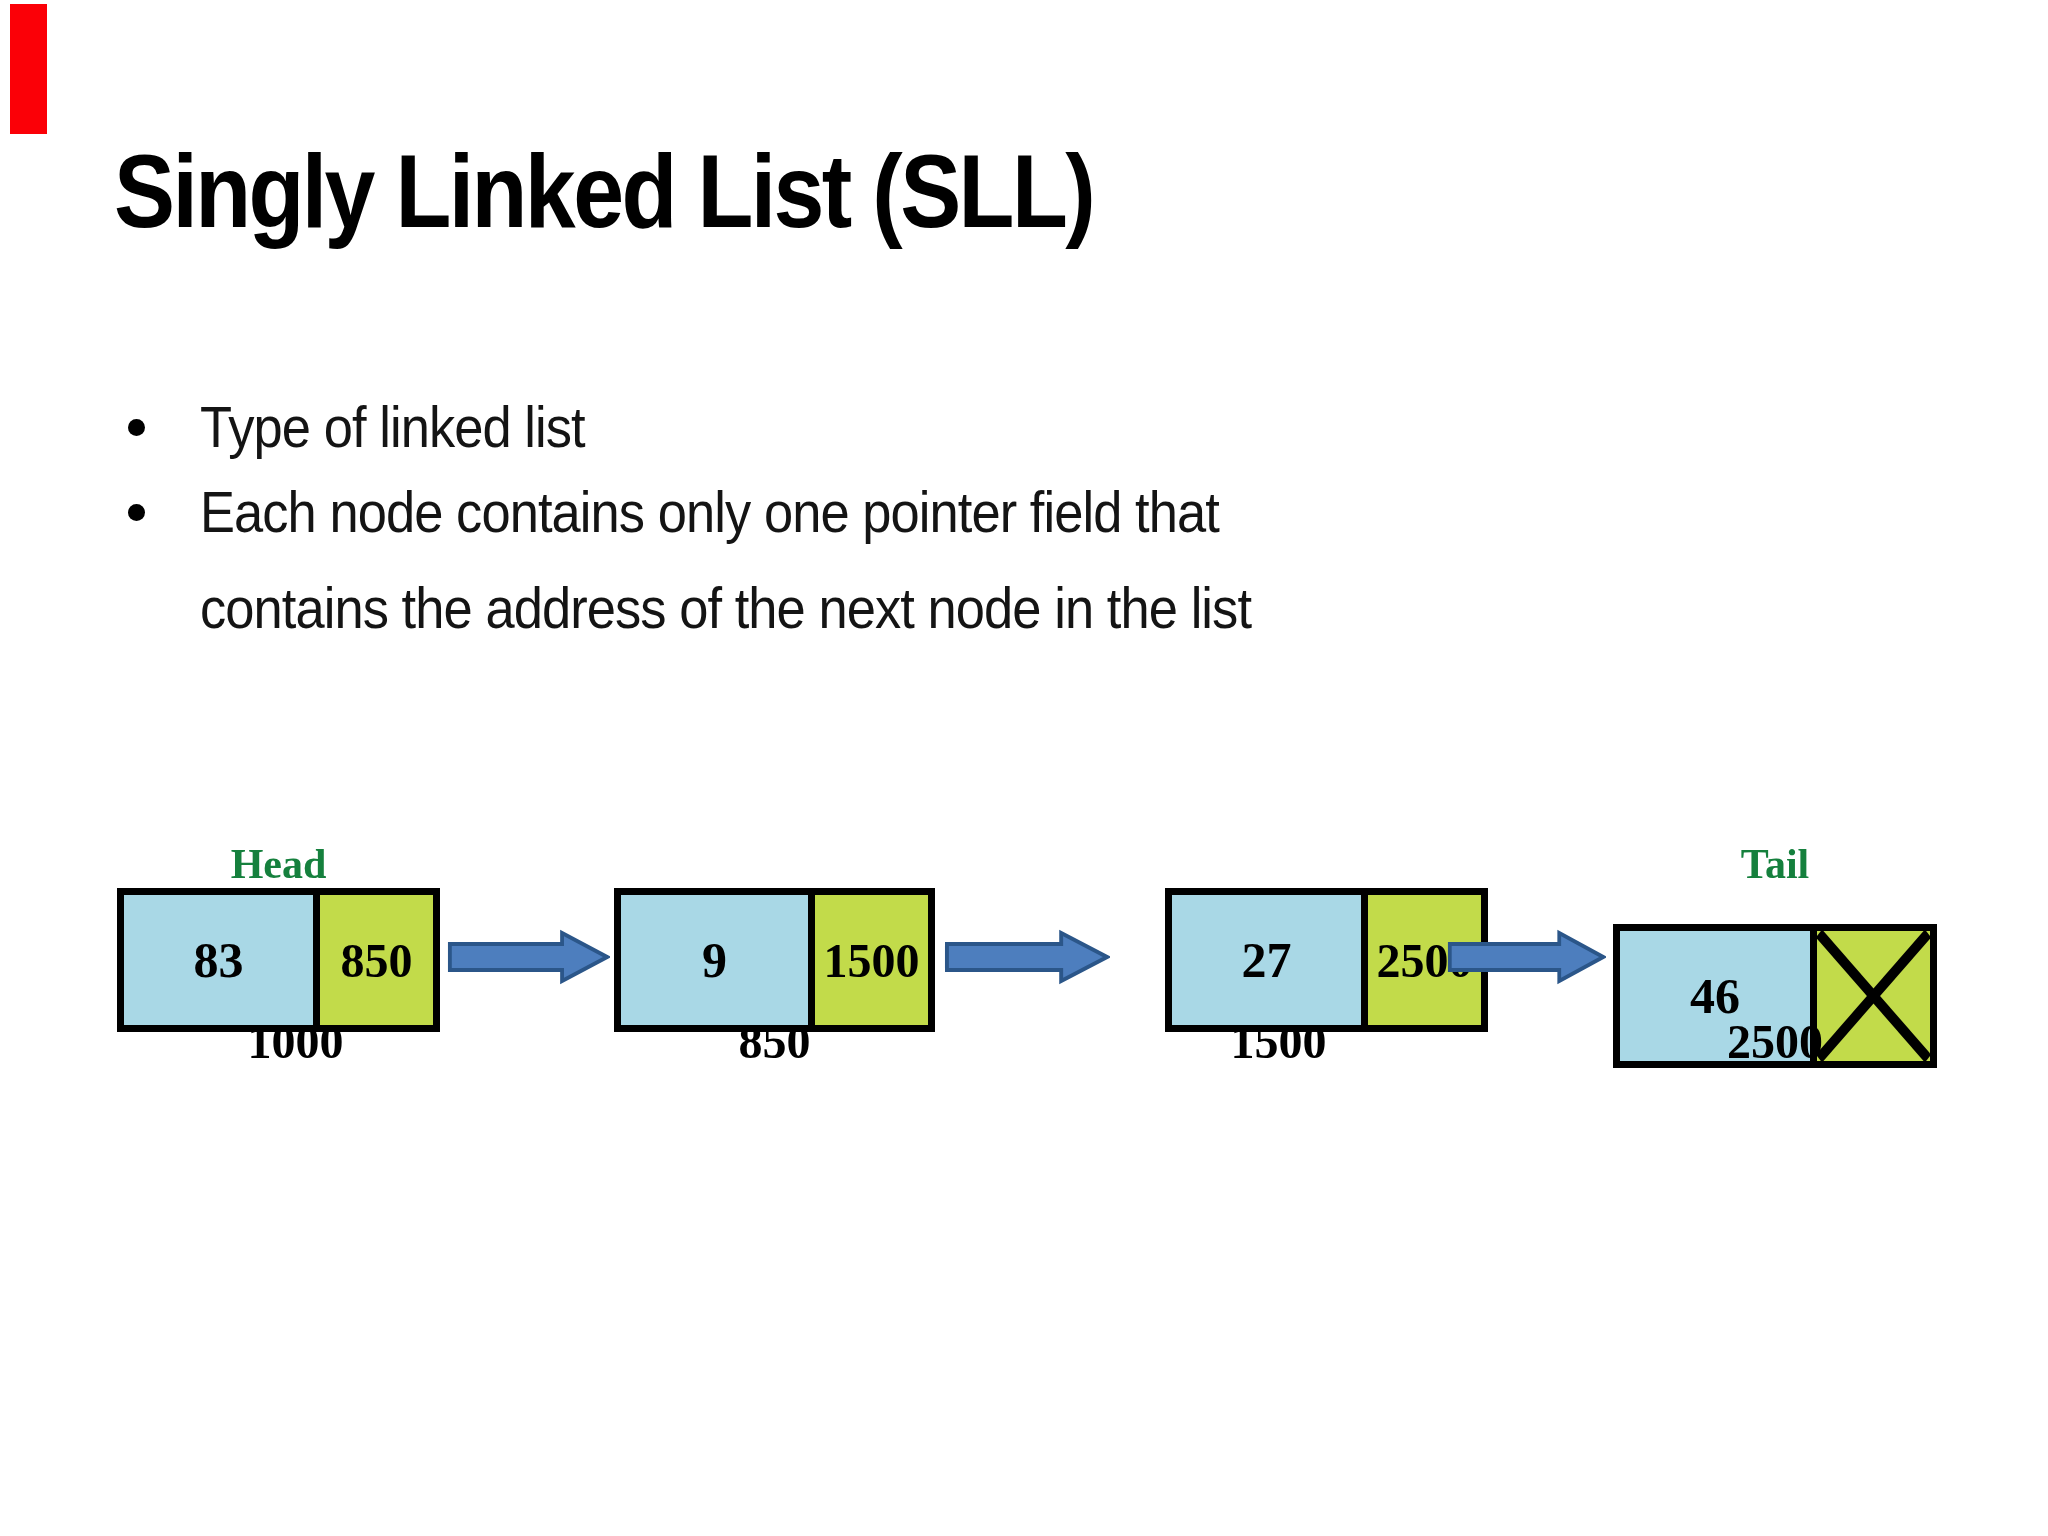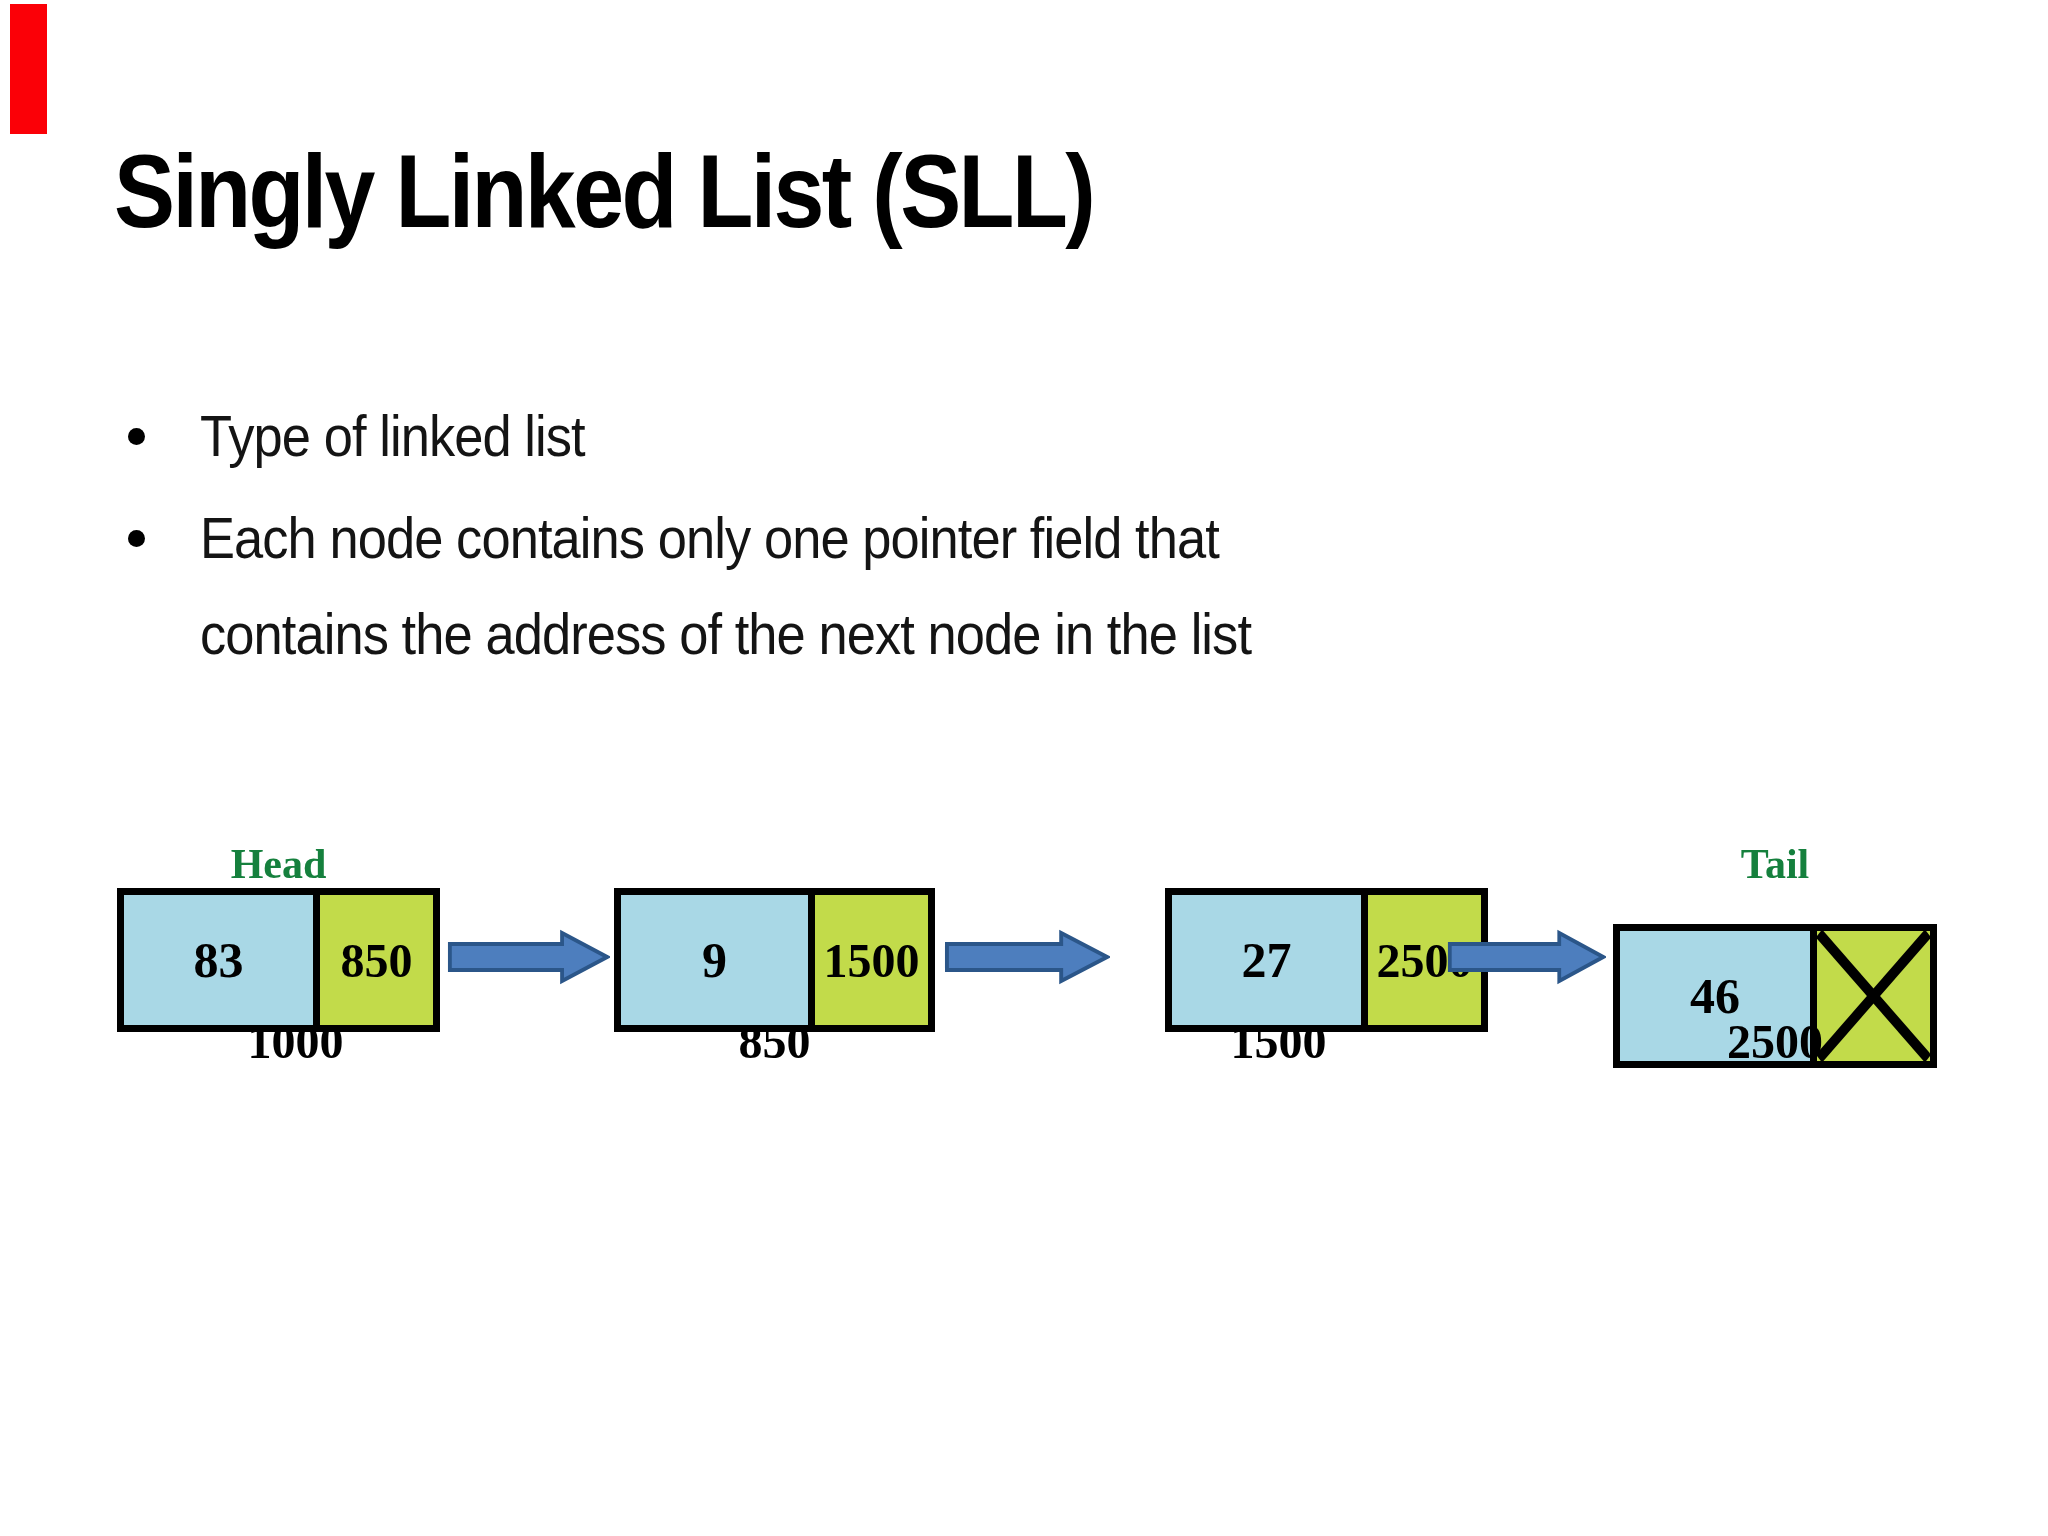--- a/index.html
+++ b/index.html
@@ -14,23 +14,23 @@
   .title{
     position:absolute;left:114px;top:134px;margin:0;
     font-weight:700;font-size:104px;line-height:1.1;color:#000;
     letter-spacing:-3px;transform:scaleX(.88);transform-origin:left top;
     white-space:nowrap;
   }
   .bullet{position:absolute;left:128px;display:flex;color:#141414;}
   .bullet .dot{
     flex:none;width:17px;height:17px;border-radius:50%;background:#000;
   }
-  .b1{top:406px;}
+  .b1{top:397px;}
   .b1 .dot{margin-top:22px;}
-  .b2{top:490px;}
+  .b2{top:464px;}
   .b2 .dot{margin-top:40px;}
   .btext{
     margin-left:55px;font-size:57px;letter-spacing:-1px;
     transform:scaleX(.92);transform-origin:left top;white-space:nowrap;
   }
   .b1 .btext{line-height:60px;}
   .b2 .btext{line-height:96px;}
 
   
   .nlabel{

